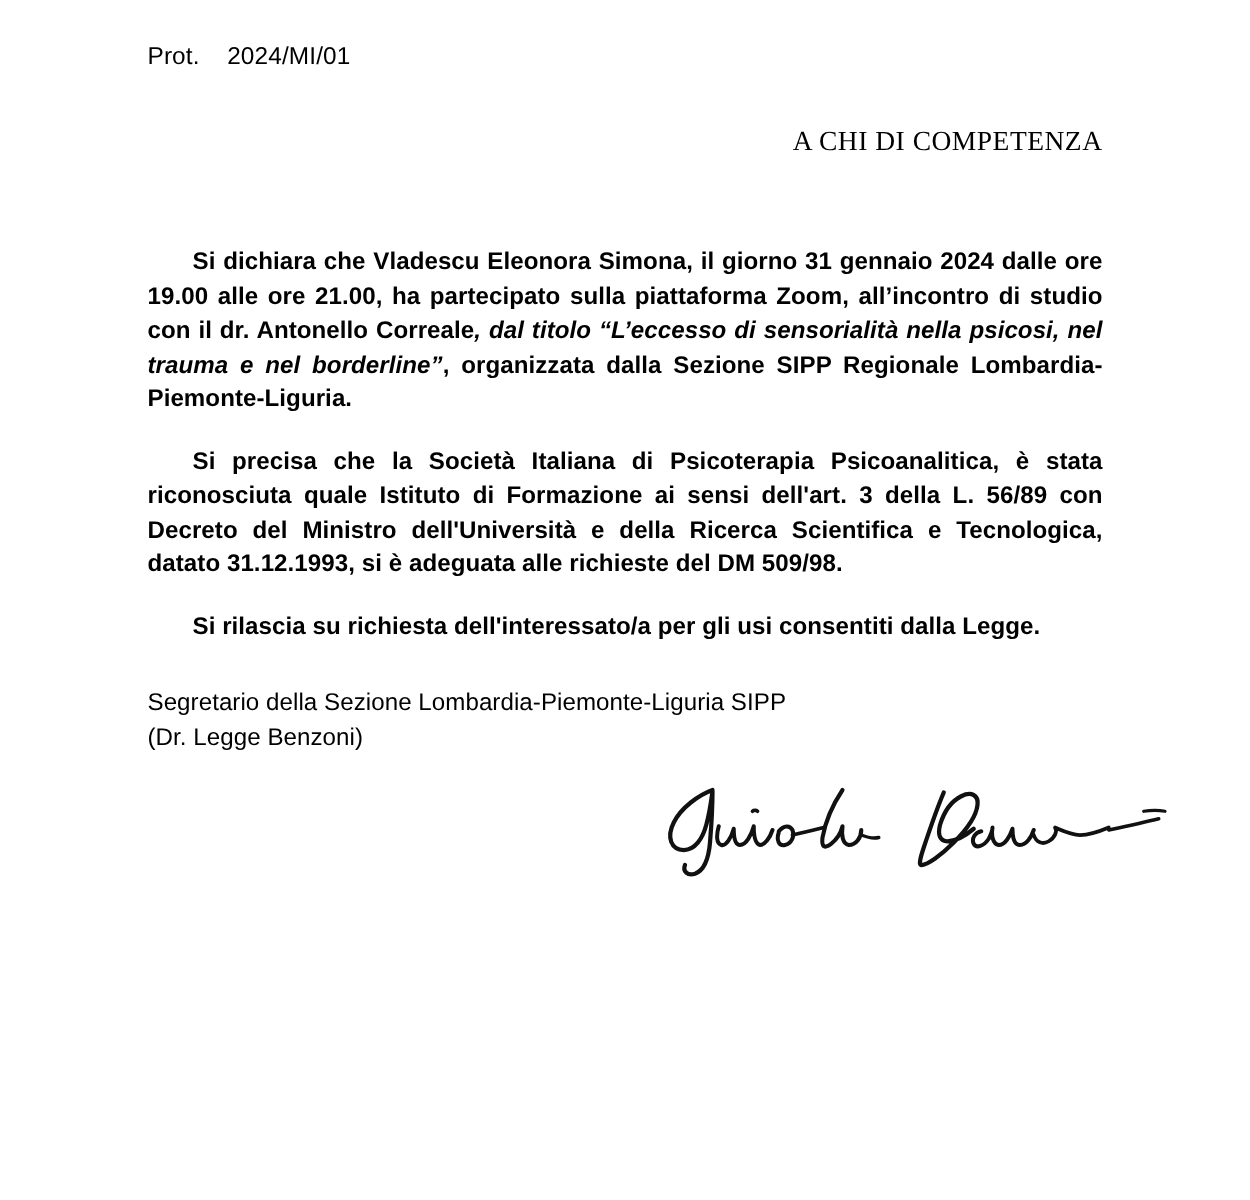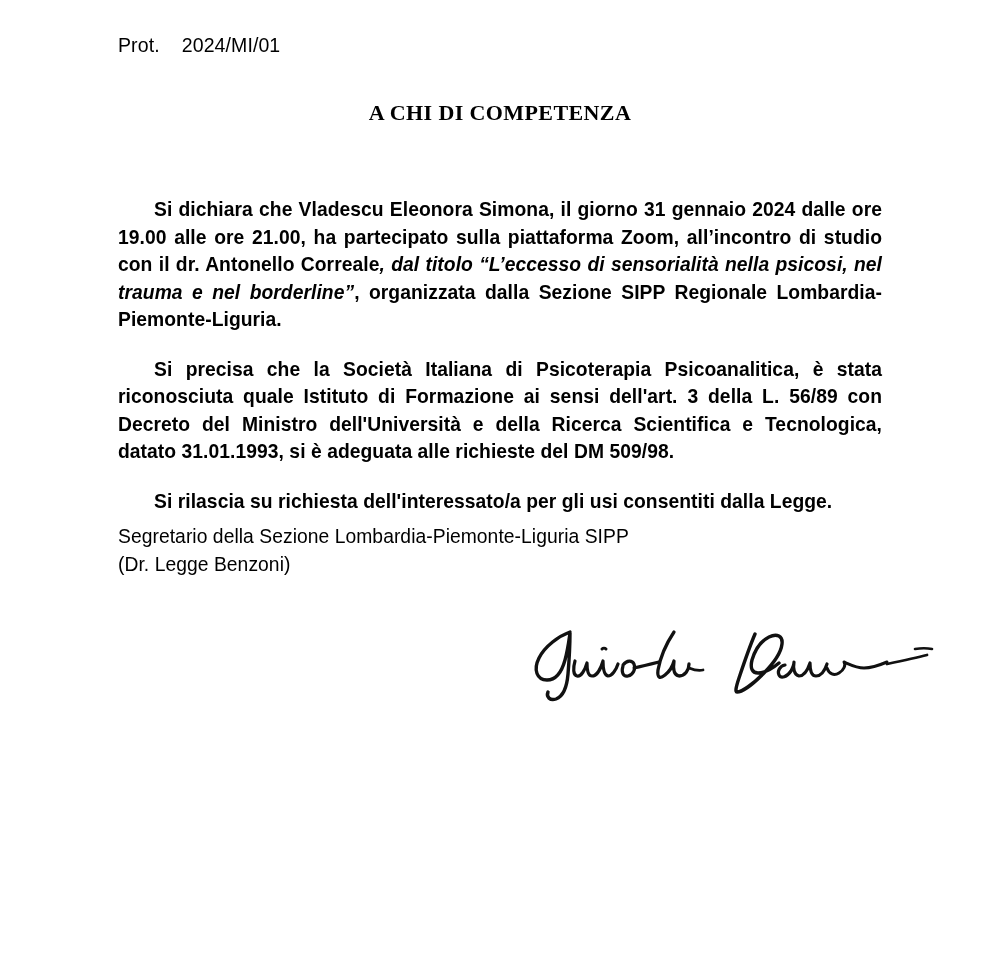--- a/index.html
+++ b/index.html
@@ -52,23 +52,23 @@
     letter-spacing: 0.1px;
     white-space: pre;
   }
 
   
   .doc-title {
     position: absolute;
     left: 0;
     top: 100px;
     width: 764px;
-    text-align: center;
+    text-align: right;
     font-family: "Liberation Serif", "DejaVu Serif", serif;
-    font-weight: bold;
+    font-weight: normal;
     font-size: 22px;
     letter-spacing: 0.4px;
   }
 
   
   .body-block {
     position: absolute;
     left: 0;
     top: 196px;
     width: 764px;
@@ -90,21 +90,21 @@
     font-style: italic;
   }
   .no-justify {
     text-align: left;
   }
 
   
   .sign-block {
     position: absolute;
     left: 0;
-    top: 523px;
+    top: 549px;
     width: 764px;
     font-size: 19.3px;
     line-height: 27.5px;
     letter-spacing: 0.05px;
   }
   .sign-line {
     white-space: pre;
   }
 
   
@@ -130,21 +130,21 @@
     <div class="header-row">
       <div class="prot">Prot.    2024/MI/01</div>
     </div>
 
     <div class="doc-title">A CHI DI COMPETENZA</div>
 
     <div class="body-block">
 
       <p class="para"><span>Si dichiara che Vladescu Eleonora Simona, il giorno 31 gennaio 2024 dalle ore 19.00 alle ore 21.00, ha partecipato sulla piattaforma Zoom, all’incontro di studio con il dr. Antonello Correale</span><em>, dal titolo “L’eccesso di sensorialità nella psicosi, nel trauma e nel borderline”</em><span>, organizzata dalla Sezione SIPP Regionale Lombardia-Piemonte-Liguria.</span></p>
 
-      <p class="para">Si precisa che la Società Italiana di Psicoterapia Psicoanalitica, è stata riconosciuta quale Istituto di Formazione ai sensi dell'art. 3 della L. 56/89 con Decreto del Ministro dell'Università e della Ricerca Scientifica e Tecnologica, datato 31.01.1993, si è adeguata alle richieste del DM 509/98.</p>
+      <p class="para">Si precisa che la Società Italiana di Psicoterapia Psicoanalitica, è stata riconosciuta quale Istituto di Formazione ai sensi dell'art. 3 della L. 56/89 con Decreto del Ministro dell'Università e della Ricerca Scientifica e Tecnologica, datato 31.12.1993, si è adeguata alle richieste del DM 509/98.</p>
 
       <p class="para no-justify">Si rilascia su richiesta dell'interessato/a per gli usi consentiti dalla Legge.</p>
 
     </div>
 
     <div class="sign-block">
       <div class="sign-line">Segretario della Sezione Lombardia-Piemonte-Liguria SIPP</div>
       <div class="sign-line">(Dr. Legge Benzoni)</div>
     </div>
 

